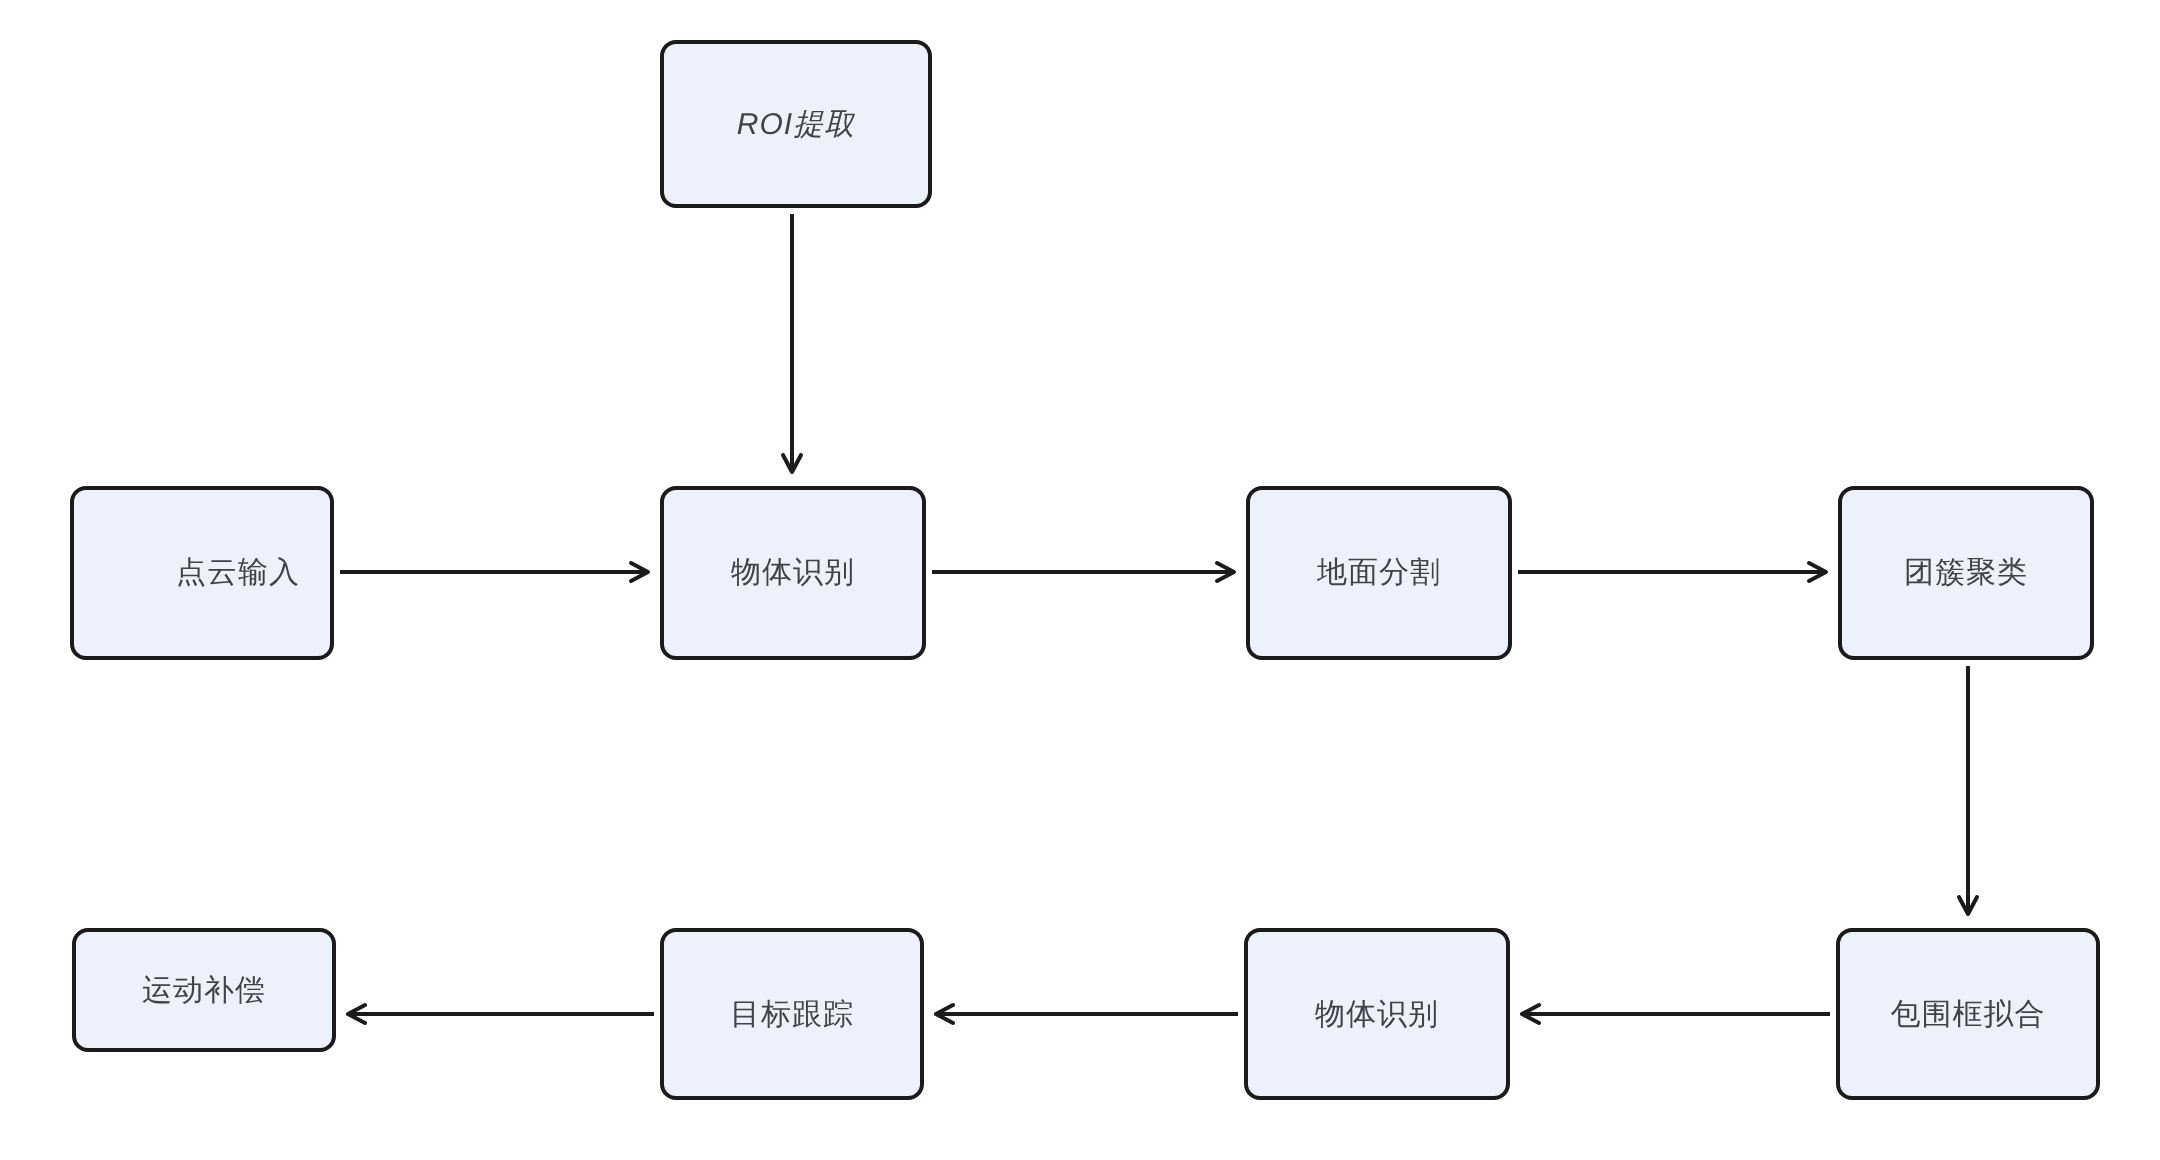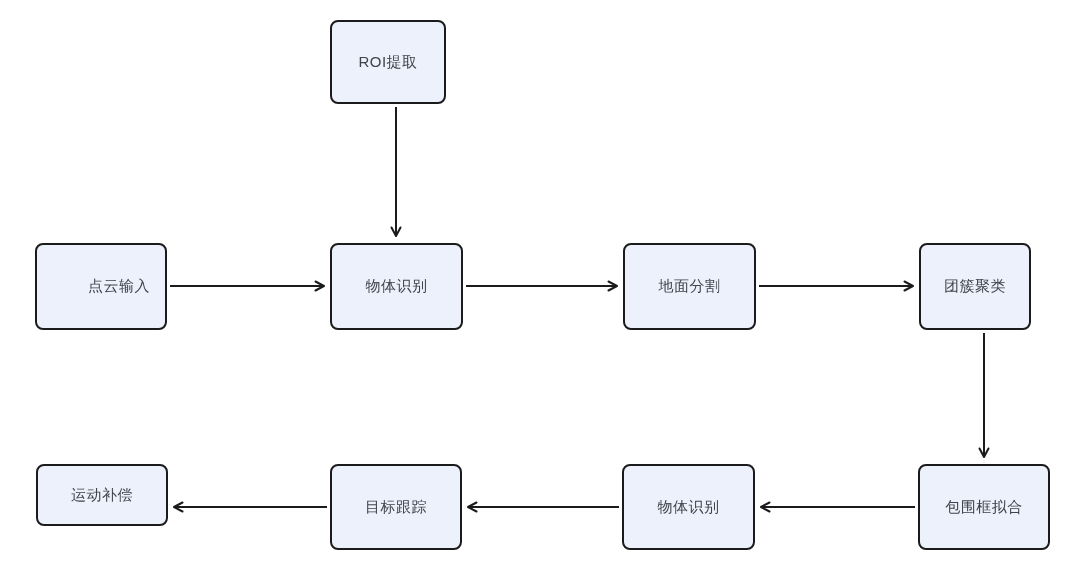--- a/index.html
+++ b/index.html
@@ -73,37 +73,37 @@
 
     <line class="edge-line" x1="984" y1="333" x2="984" y2="457" marker-end="url(#arrow)"></line>
 
     <line class="edge-line" x1="915" y1="507" x2="761" y2="507" marker-end="url(#arrow)"></line>
 
     <line class="edge-line" x1="619" y1="507" x2="468" y2="507" marker-end="url(#arrow)"></line>
 
     <line class="edge-line" x1="327" y1="507" x2="174" y2="507" marker-end="url(#arrow)"></line>
   </svg>
 
-  <div class="node" style="left:330px; top:20px; width:116px; height:84px;">
+  <div class="node" style="left:330px; top:20px; width:136px; height:84px;font-style:italic;">
     <span class="node-label">ROI提取</span>
   </div>
 
   <div class="node" style="left:35px; top:243px; width:132px; height:87px;padding-left:36px;">
     <span class="node-label">点云输入</span>
   </div>
 
   <div class="node" style="left:330px; top:243px; width:133px; height:87px;">
     <span class="node-label">物体识别</span>
   </div>
 
   <div class="node" style="left:623px; top:243px; width:133px; height:87px;">
     <span class="node-label">地面分割</span>
   </div>
 
-  <div class="node" style="left:919px; top:243px; width:112px; height:87px;">
+  <div class="node" style="left:919px; top:243px; width:128px; height:87px;">
     <span class="node-label">团簇聚类</span>
   </div>
 
   <div class="node" style="left:918px; top:464px; width:132px; height:86px;">
     <span class="node-label">包围框拟合</span>
   </div>
 
   <div class="node" style="left:622px; top:464px; width:133px; height:86px;">
     <span class="node-label">物体识别</span>
   </div>

